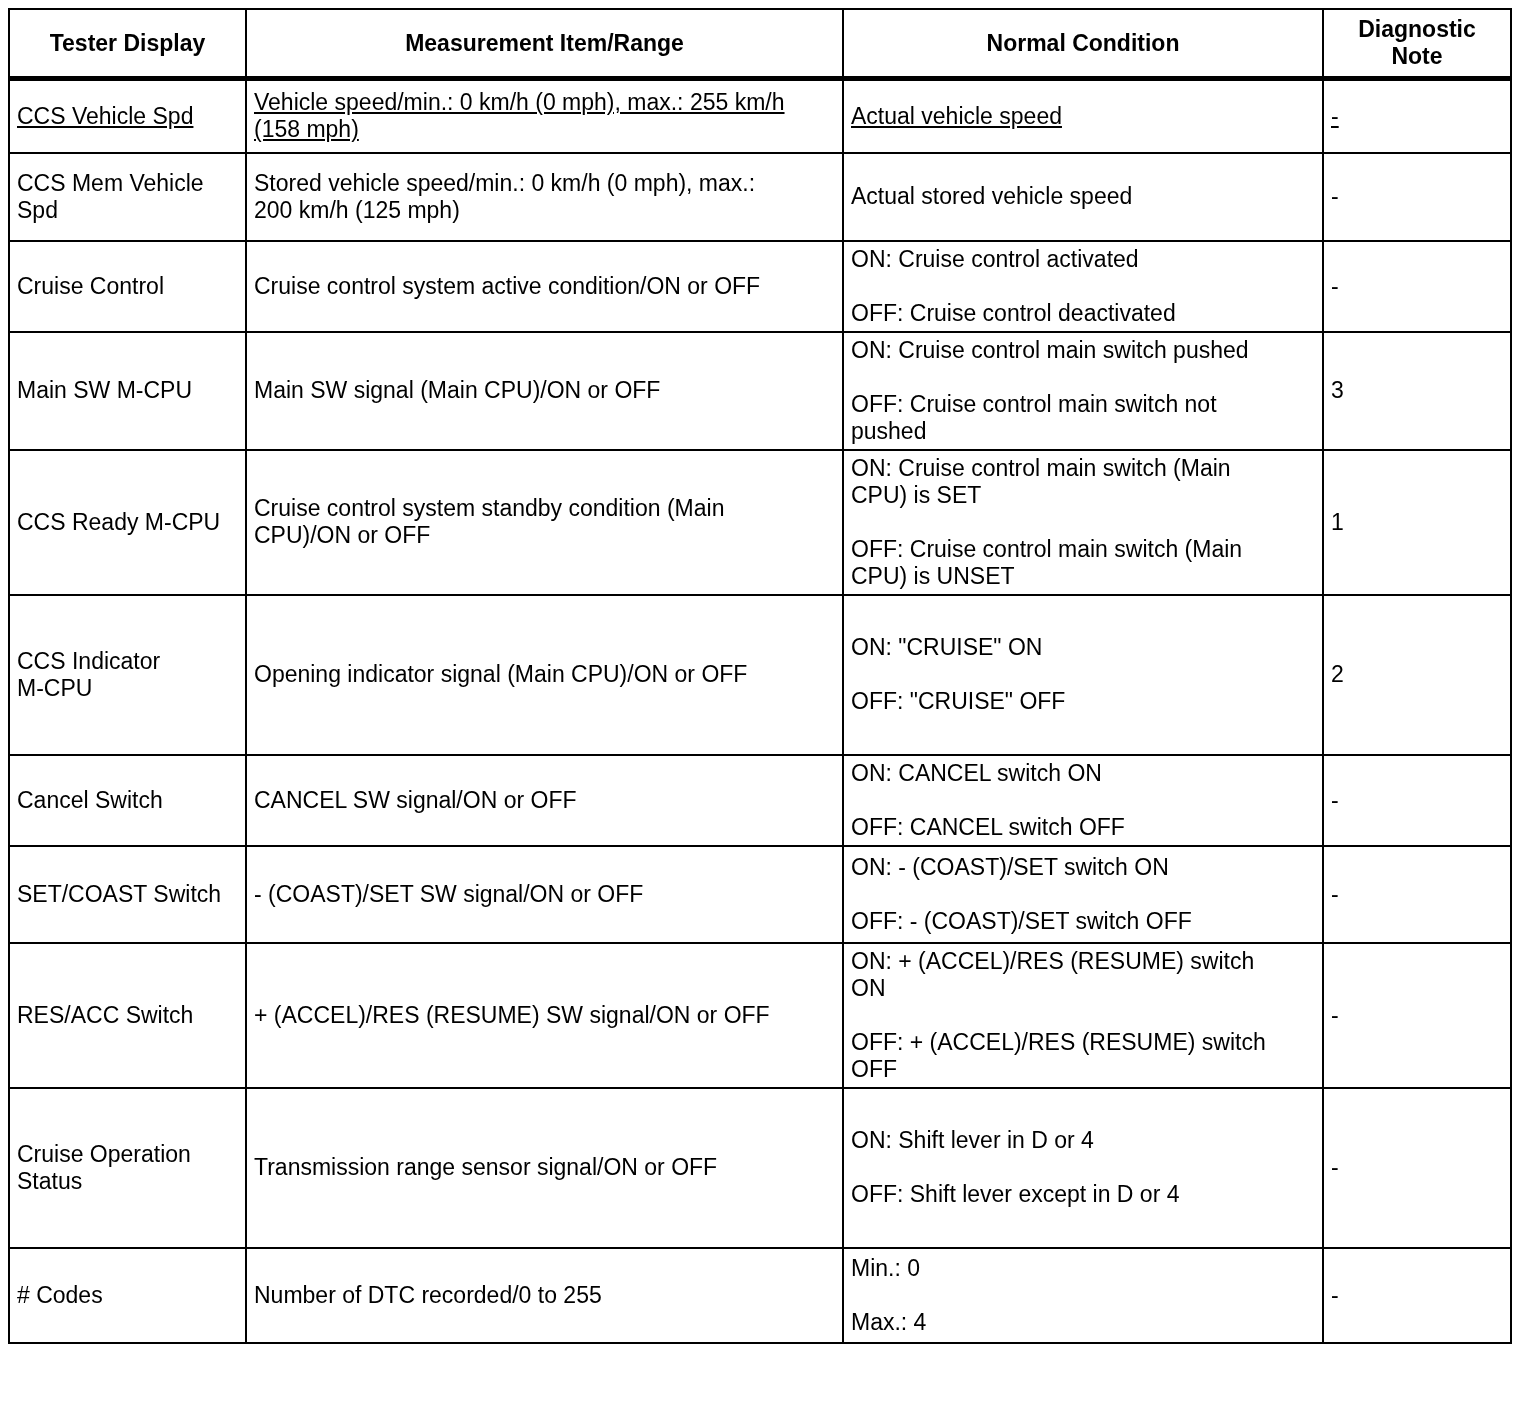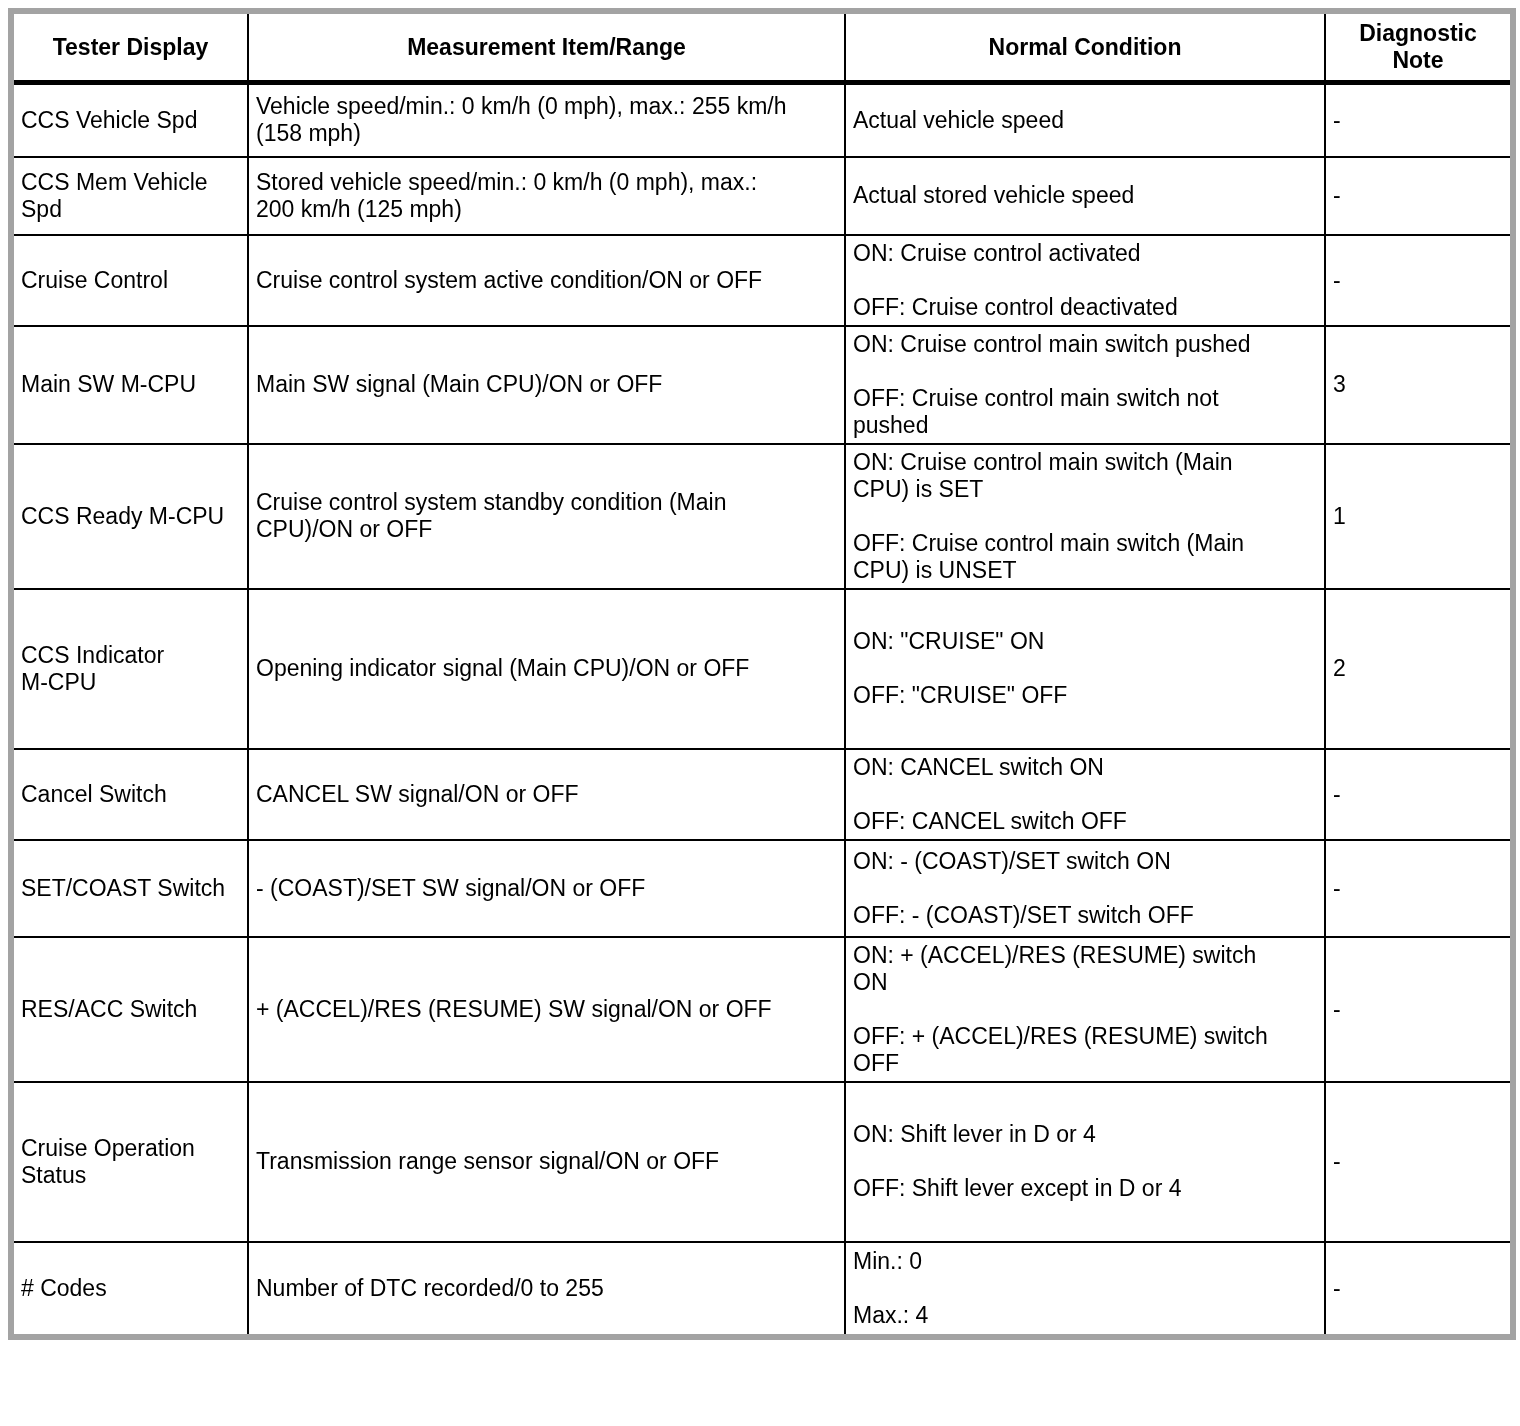--- a/index.html
+++ b/index.html
@@ -8,21 +8,21 @@
     color: #000000;
   }
   body {
     padding: 8px;
     font-family: "Liberation Sans", sans-serif;
   }
   table.diag-table {
     border-collapse: collapse;
     table-layout: fixed;
     width: 1502px;
-    border: 6px solid #a3a3a3;
+    border: 1px solid #a3a3a3;
     background: #ffffff;
   }
   col.c1 { width: 237px; }
   col.c2 { width: 597px; }
   col.c3 { width: 480px; }
   col.c4 { width: 188px; }
   th, td {
     border: 2px solid #000000;
     white-space: pre-line;
     font-size: 23px;
@@ -35,22 +35,22 @@
     font-weight: bold;
     text-align: center;
     padding: 4px;
     height: 58px;
     border-bottom: 5px solid #000000;
   }
   td {
     text-align: left;
     padding: 4px 4px 4px 7px;
   }
-  tbody tr:nth-child(1)  { height: 74px; }
-  tbody tr:nth-child(2)  { height: 78px; }
+  tbody tr:nth-child(1)  { height: 74px; text-decoration: underline; }
+  tbody tr:nth-child(2)  { height: 88px; }
   tbody tr:nth-child(3)  { height: 66px; }
   tbody tr:nth-child(4)  { height: 97px; }
   tbody tr:nth-child(5)  { height: 125px; }
   tbody tr:nth-child(6)  { height: 160px; }
   tbody tr:nth-child(7)  { height: 83px; }
   tbody tr:nth-child(8)  { height: 97px; }
   tbody tr:nth-child(9)  { height: 97px; }
   tbody tr:nth-child(10) { height: 160px; }
   tbody tr:nth-child(11) { height: 95px; }
   tbody tr:nth-child(12) { height: 121px; }

